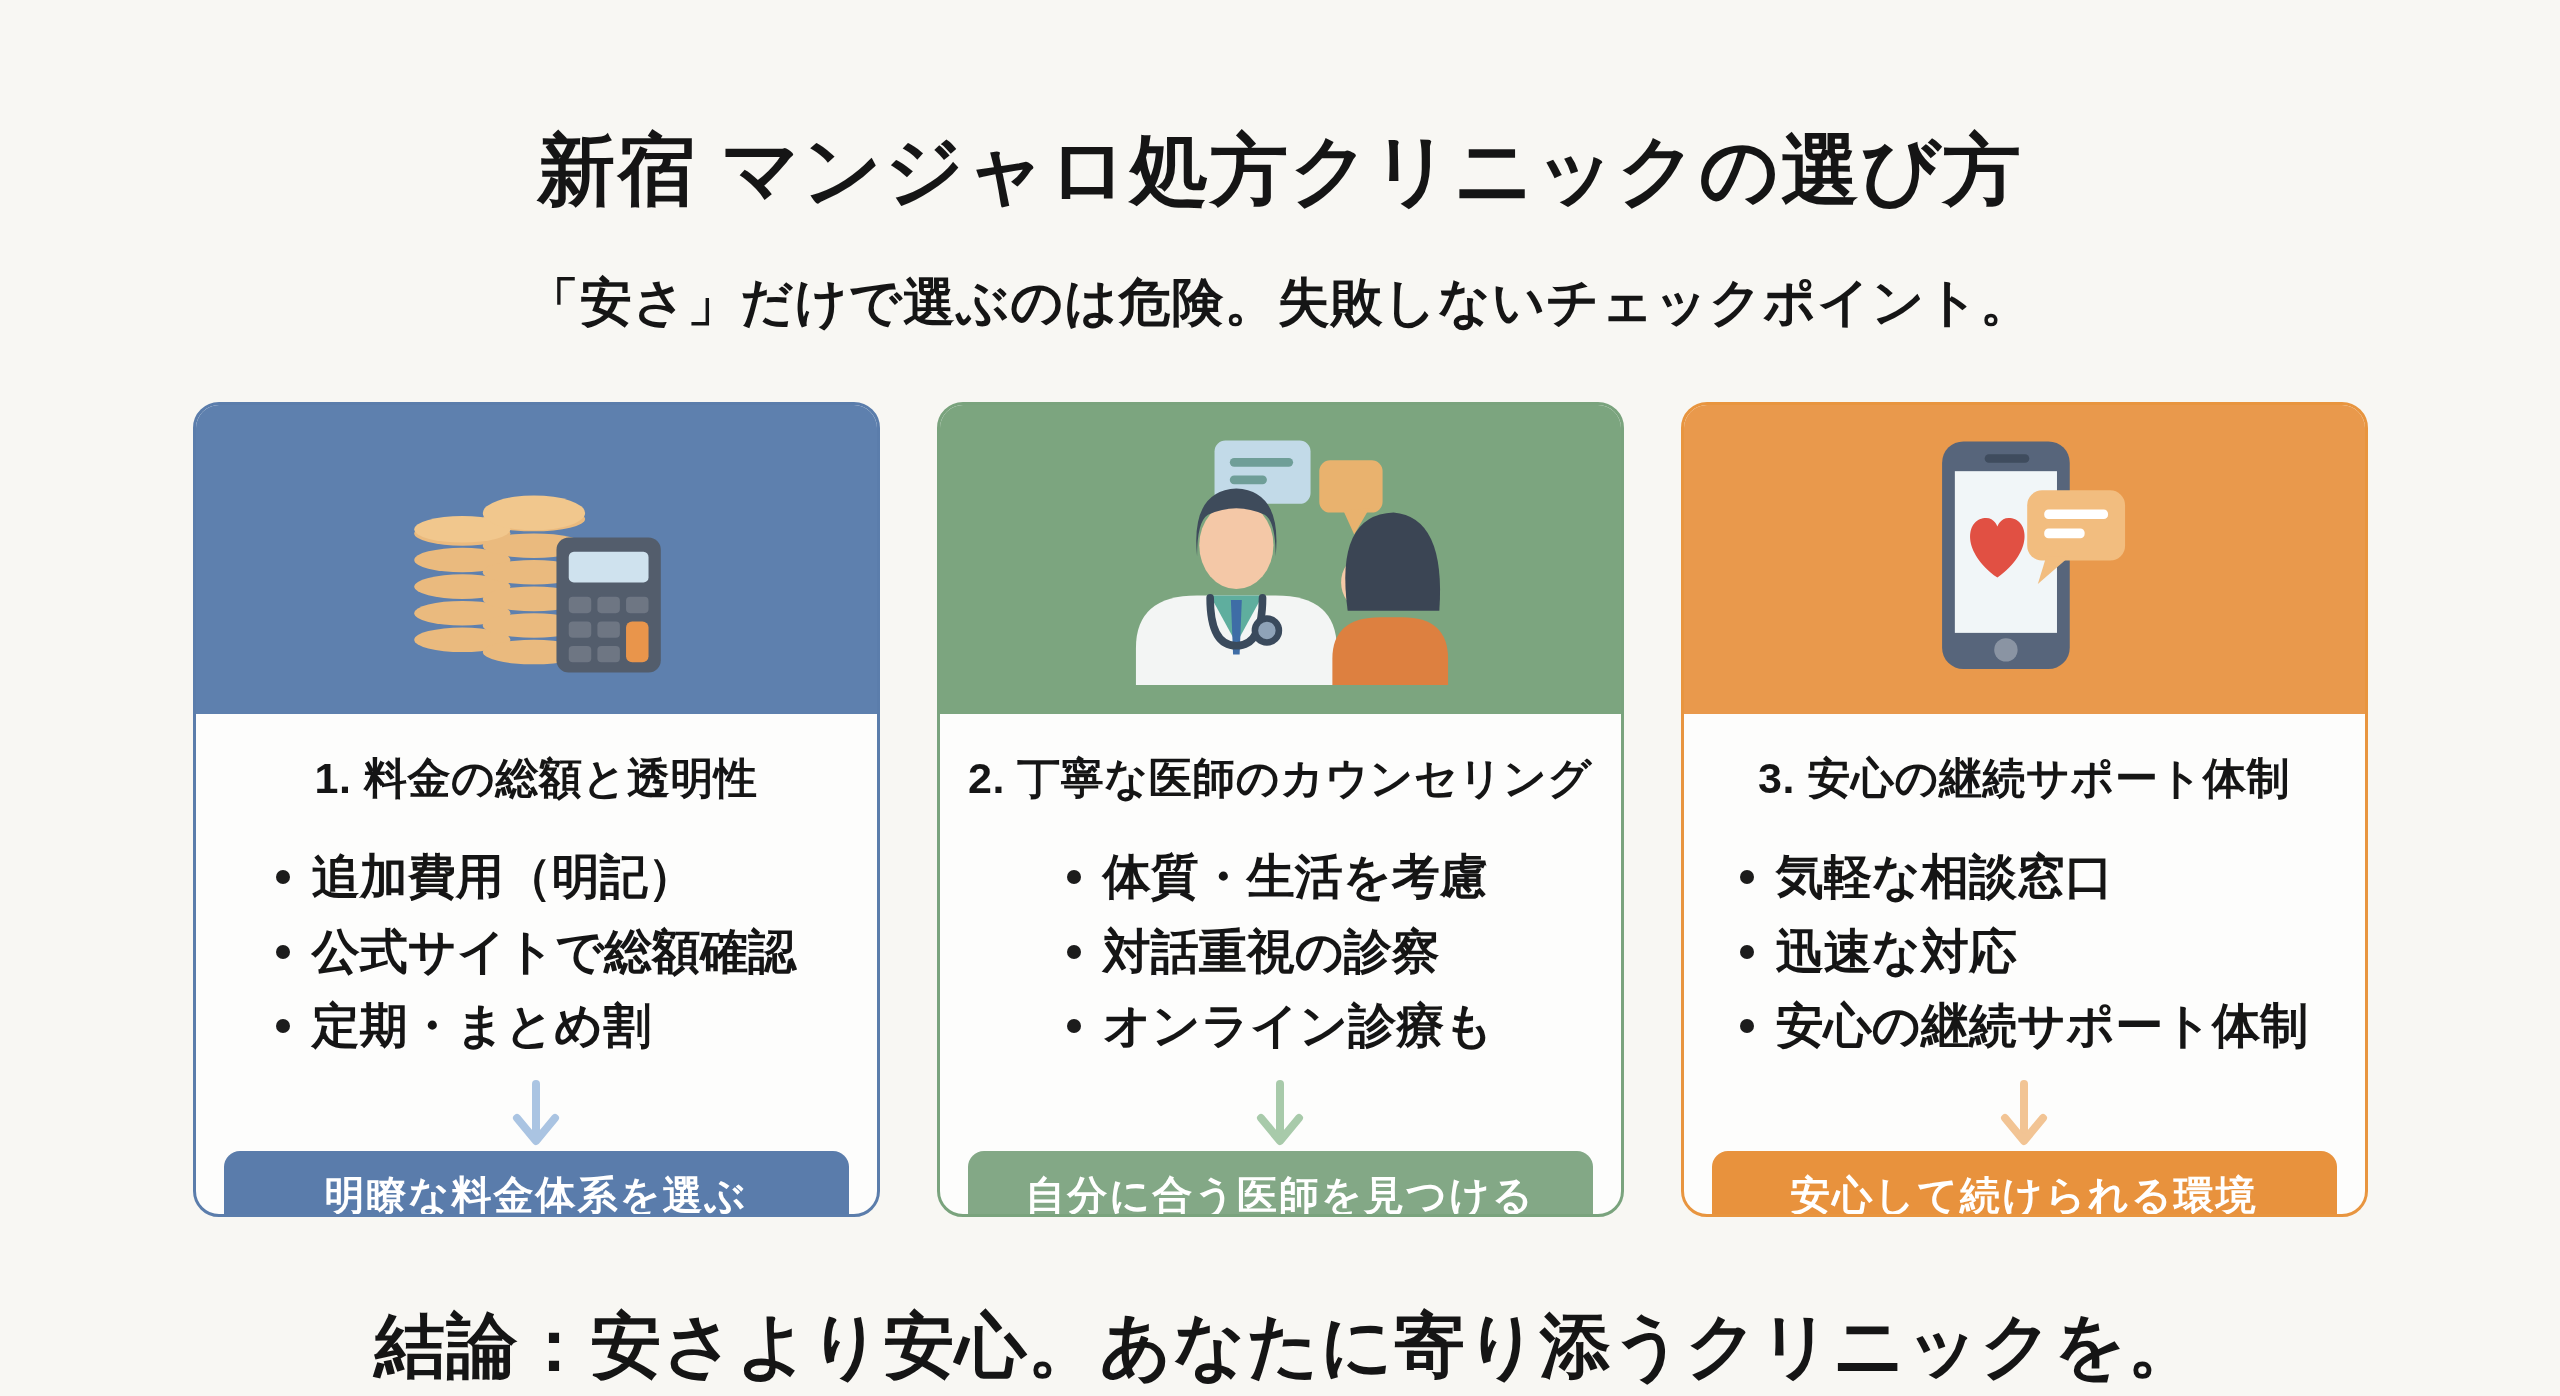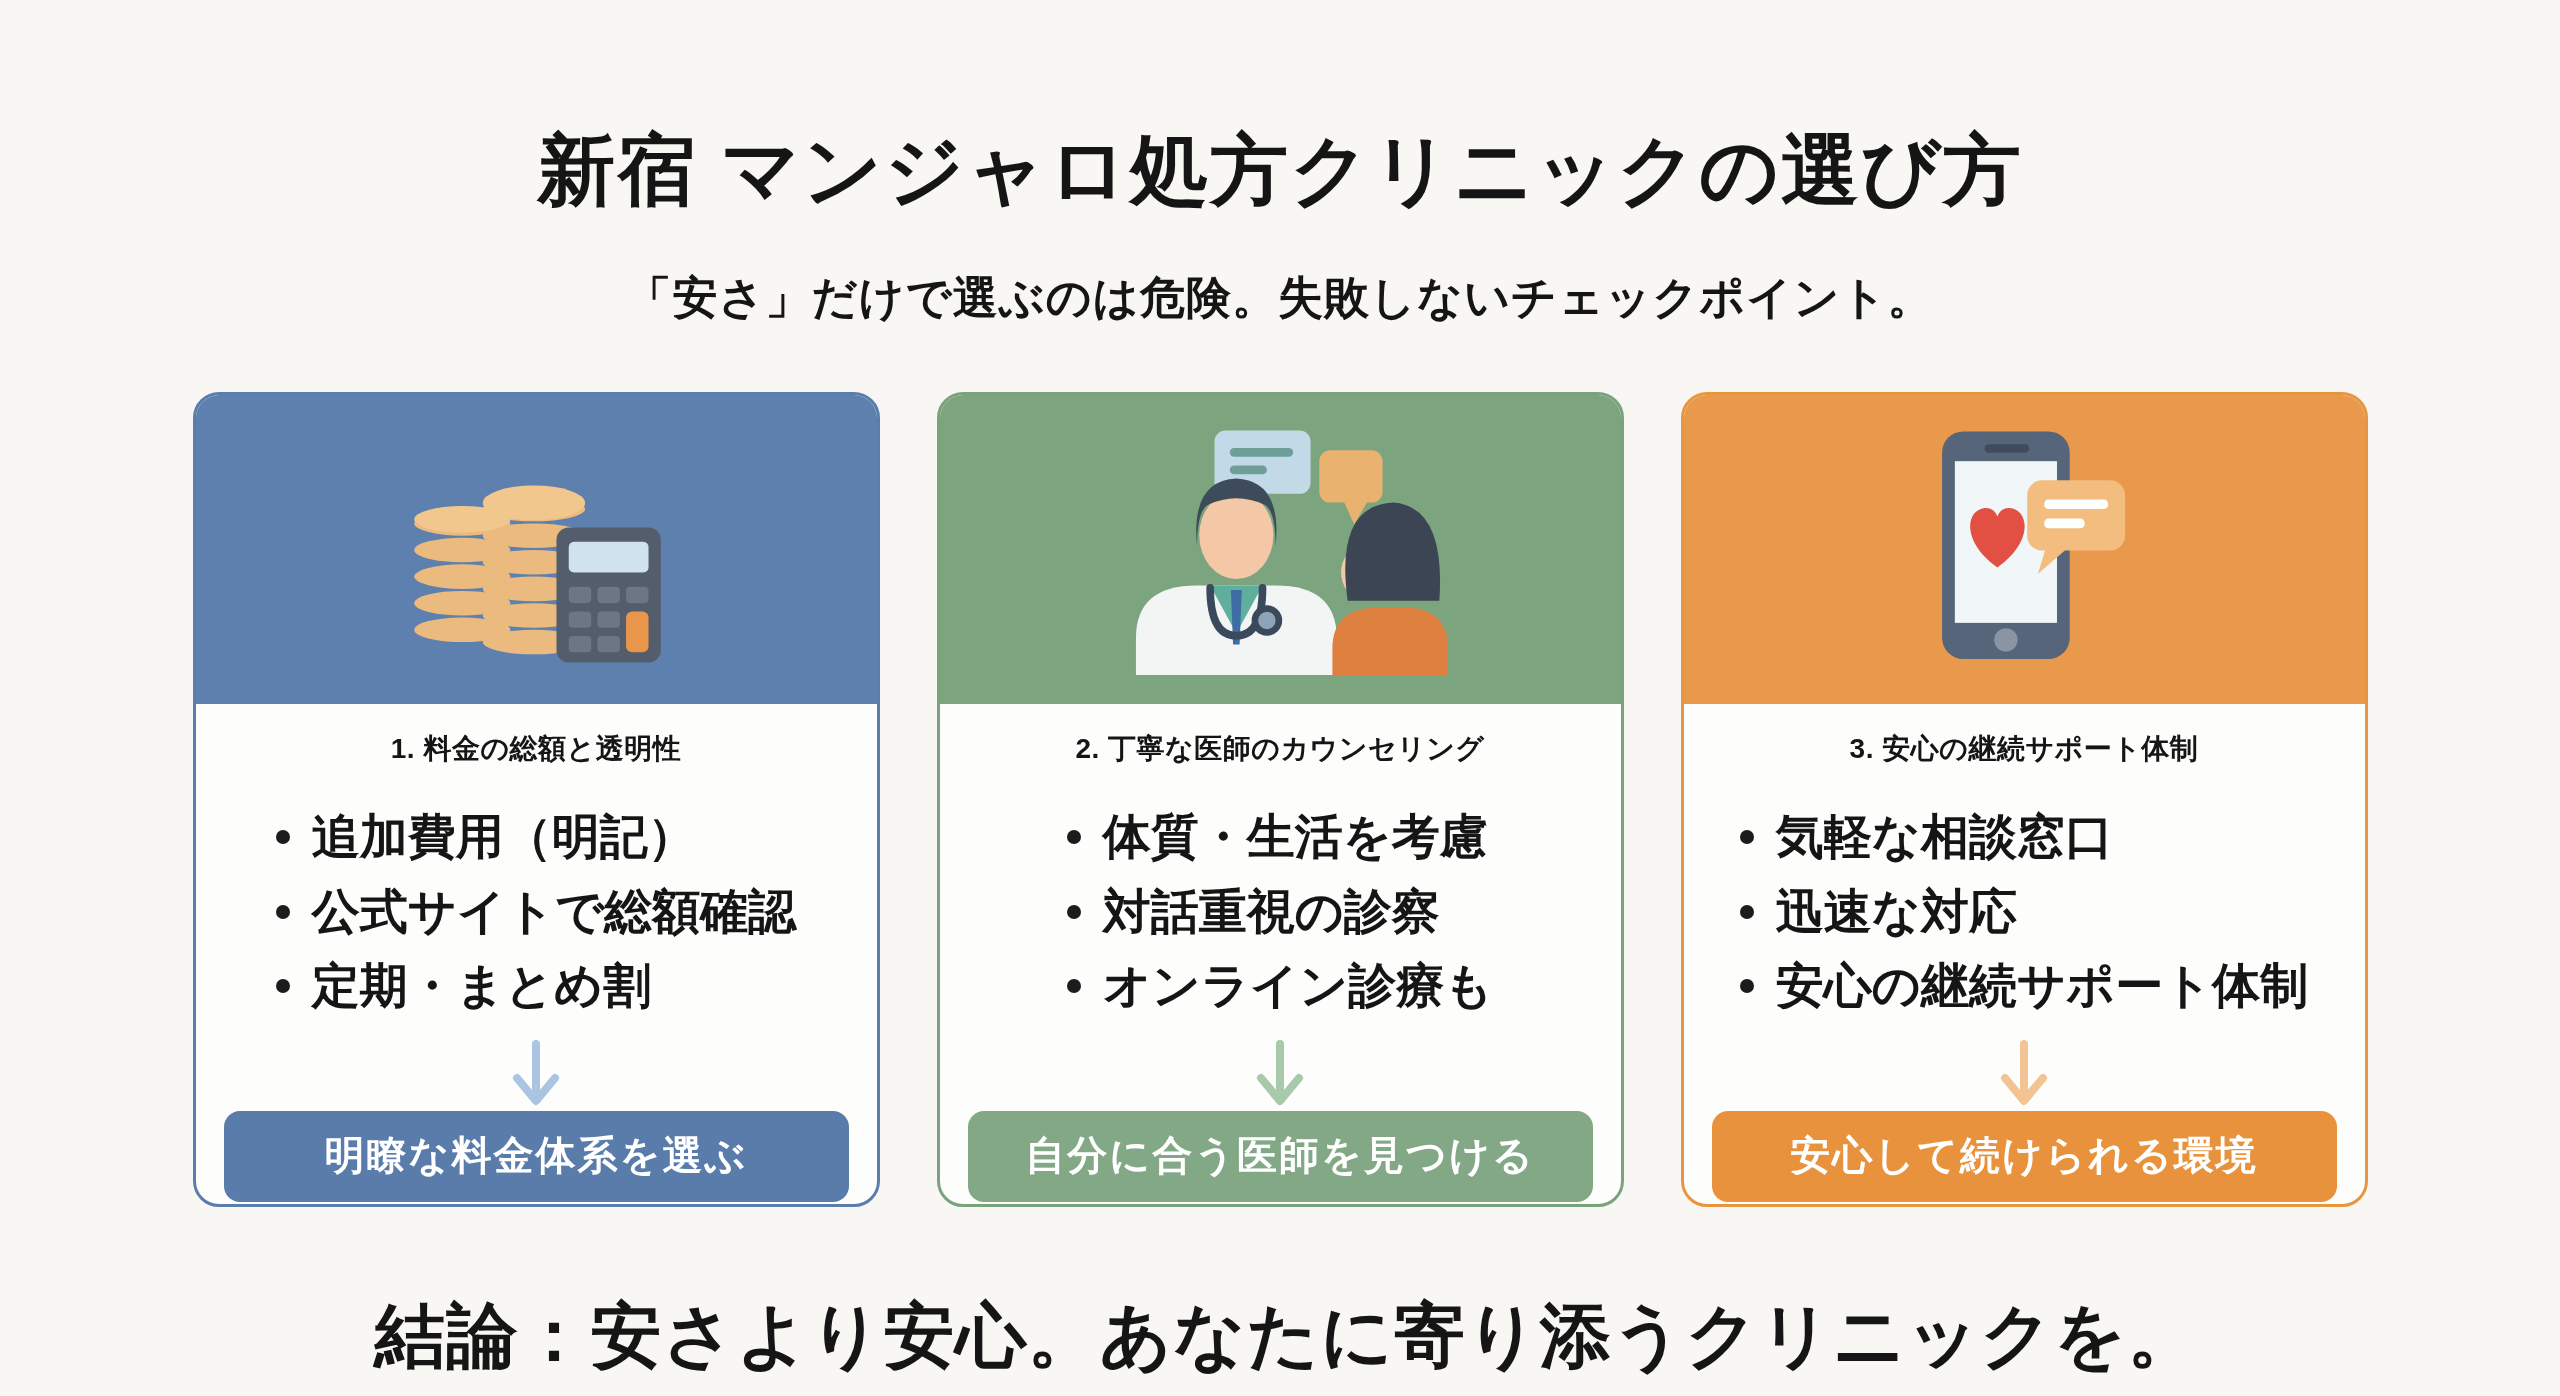--- a/index.html
+++ b/index.html
@@ -16,21 +16,21 @@
     padding-top:74px;
     text-align:center;
     font-size:78px;
     font-weight:700;
     letter-spacing:2px;
     line-height:1.15;
   }
   .subtitle {
     margin-top:24px;
     text-align:center;
-    font-size:45px;
+    font-size:52px;
     font-weight:700;
     letter-spacing:1px;
   }
 
   .cards {
     display:flex;
     justify-content:center;
     gap:57px;
     margin-top:64px;
   }
@@ -49,22 +49,22 @@
     background:var(--header);
     display:flex; align-items:center; justify-content:center;
   }
   .card-body {
     flex:1;
     box-sizing:border-box;
     padding:26px 28px 36px;
     display:flex; flex-direction:column; align-items:center;
   }
   .card-heading {
-    margin:0 0 0;
-    font-size:28px;
+    margin:10px 0 0;
+    font-size:43px;
     font-weight:700;
     letter-spacing:0.5px;
     white-space:nowrap;
   }
   .bullets {
     list-style:none;
     margin:32px 0 0;
     padding:0;
     font-size:48px;
     font-weight:600;

